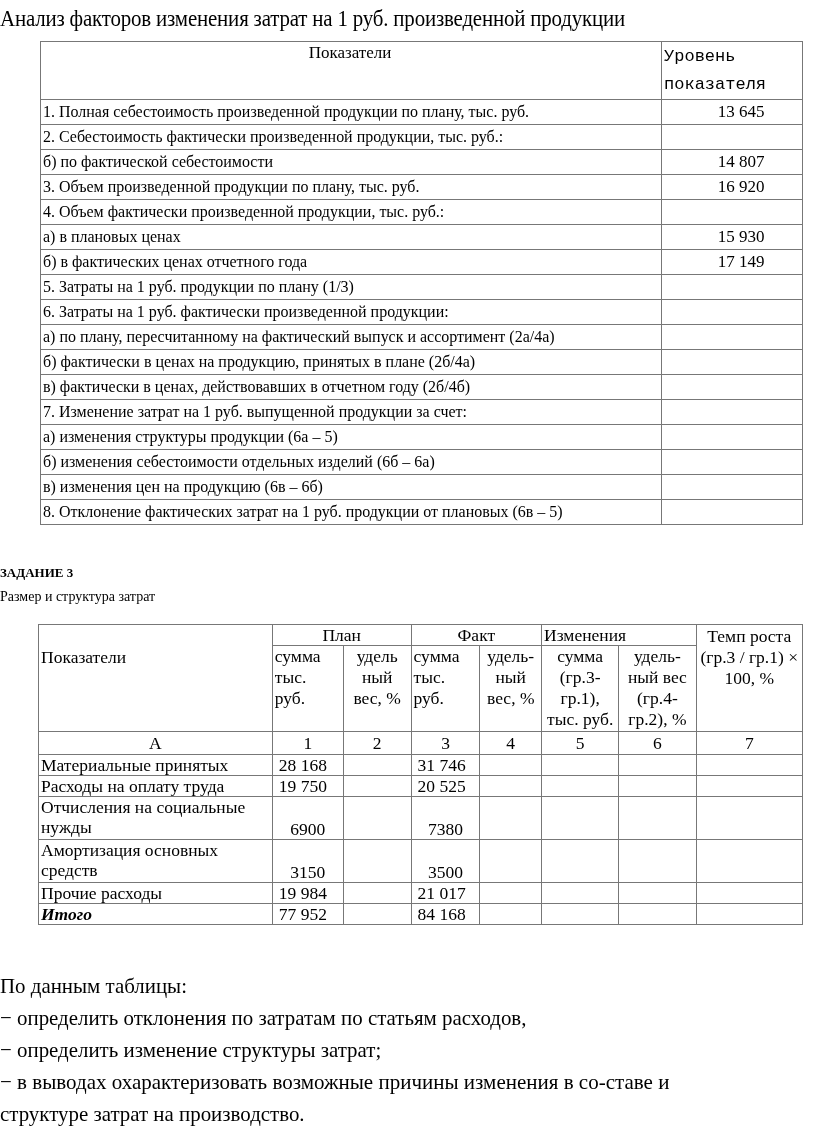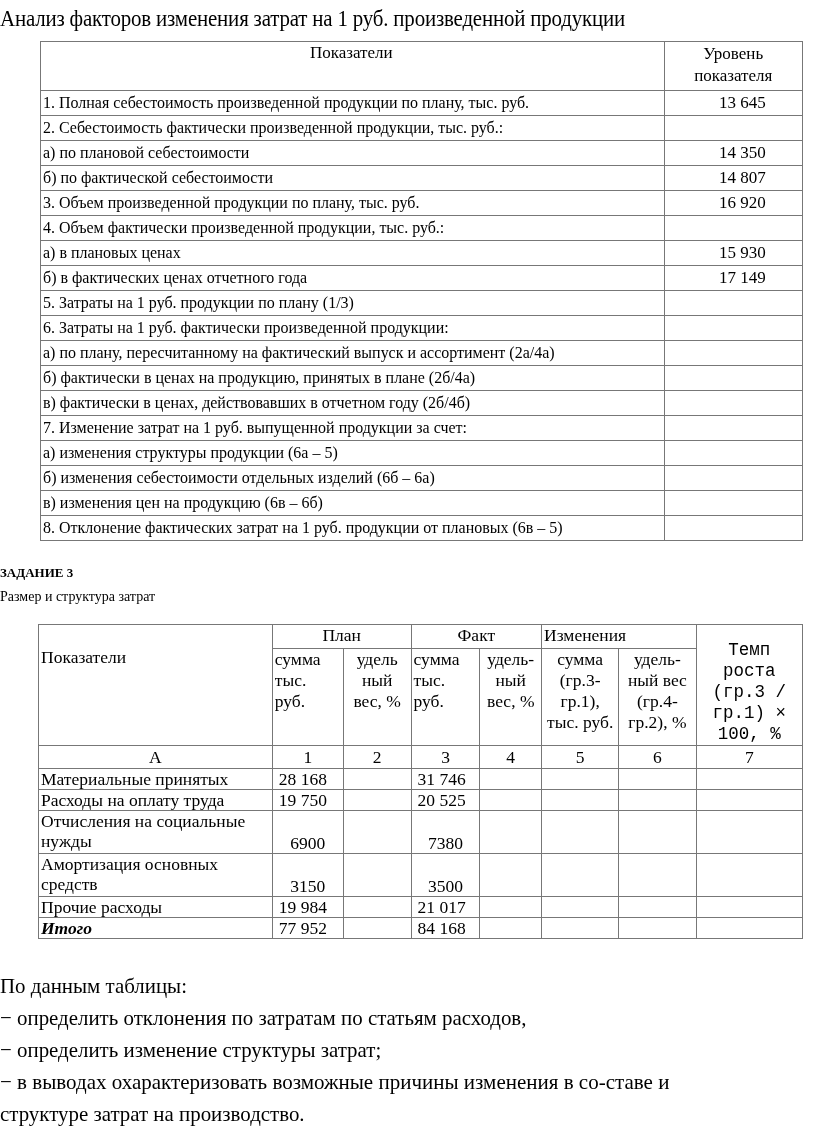--- a/index.html
+++ b/index.html
@@ -16,21 +16,21 @@
 
     
     #t1 { left: 40px; top: 41px; width: 763px; }
     #t1 td, #t1 th {
       font-size: 17px; height: 24px; line-height: 24px; white-space: nowrap;
       font-stretch: condensed;
     }
     #t1 .c1 { width: 631px; }
     #t1 .c2 { width: 126px; }
     #t1 th.c1 { text-align: center; padding-left: 0; height: 48px; vertical-align: top; line-height: 22px; }
-    #t1 th.c2 { text-align: center; line-height: 22px; padding-top: 1px; white-space: normal; }
+    #t1 th.c2 { text-align: left; line-height: 28px; padding-top: 1px; white-space: normal; font-family: Liberation Mono, monospace; }
     #t1 td.val { text-align: center; padding-left: 20px; margin-left: 29px; }
     #t1 .cond { display: inline-block; transform: scaleX(0.94); transform-origin: left center; }
 
     .task-heading {
       position: absolute; left: 0; top: 565px; font-size: 13px; font-weight: bold;
     }
     .task-subtitle {
       position: absolute; left: 0; top: 589px; font-size: 14px;
     }
 
@@ -76,24 +76,20 @@
   <tbody id="t1-body">
       <tr>
         <td class="c1"><span class="cond">1. Полная себестоимость произведенной продукции по плану, тыс. руб.</span></td>
         <td class="c2 val">13 645</td>
       </tr>
       <tr>
         <td class="c1"><span class="cond">2. Себестоимость фактически произведенной продукции, тыс. руб.:</span></td>
         <td class="c2 val"></td>
       </tr>
       <tr>
-        <td class="c1"><span class="cond">а) по плановой себестоимости</span></td>
-        <td class="c2 val">14 350</td>
-      </tr>
-      <tr>
         <td class="c1"><span class="cond">б) по фактической себестоимости</span></td>
         <td class="c2 val">14 807</td>
       </tr>
       <tr>
         <td class="c1"><span class="cond">3. Объем произведенной продукции по плану, тыс. руб.</span></td>
         <td class="c2 val">16 920</td>
       </tr>
       <tr>
         <td class="c1"><span class="cond">4. Объем фактически произведенной продукции, тыс. руб.:</span></td>
         <td class="c2 val"></td>
@@ -162,21 +158,21 @@
       <col class="col-5">
       <col class="col-6">
       <col class="col-7">
   </colgroup>
   <thead>
     <tr>
       <th rowspan="2" class="sub left" style="vertical-align:top;padding-top:22px;">Показатели</th>
       <th colspan="2" class="grp">План</th>
       <th colspan="2" class="grp">Факт</th>
       <th colspan="2" class="grp grp-left">Изменения</th>
-      <th rowspan="2" class="sub center" style="padding-top:15px;font-family:Liberation Mono, monospace;">Темп роста (гр.3 / гр.1) × 100, %</th>
+      <th rowspan="2" class="sub center" style="padding-top:1px;">Темп роста (гр.3 / гр.1) × 100, %</th>
     </tr>
     <tr>
       <th class="sub left">сумма тыс. руб.</th>
       <th class="sub center">удель ный вес, %</th>
       <th class="sub left">сумма тыс. руб.</th>
       <th class="sub center">удель-ный вес, %</th>
       <th class="sub center">сумма (гр.3-гр.1), тыс. руб.</th>
       <th class="sub center">удель-ный вес (гр.4-гр.2), %</th>
     </tr>
     <tr class="numrow">

